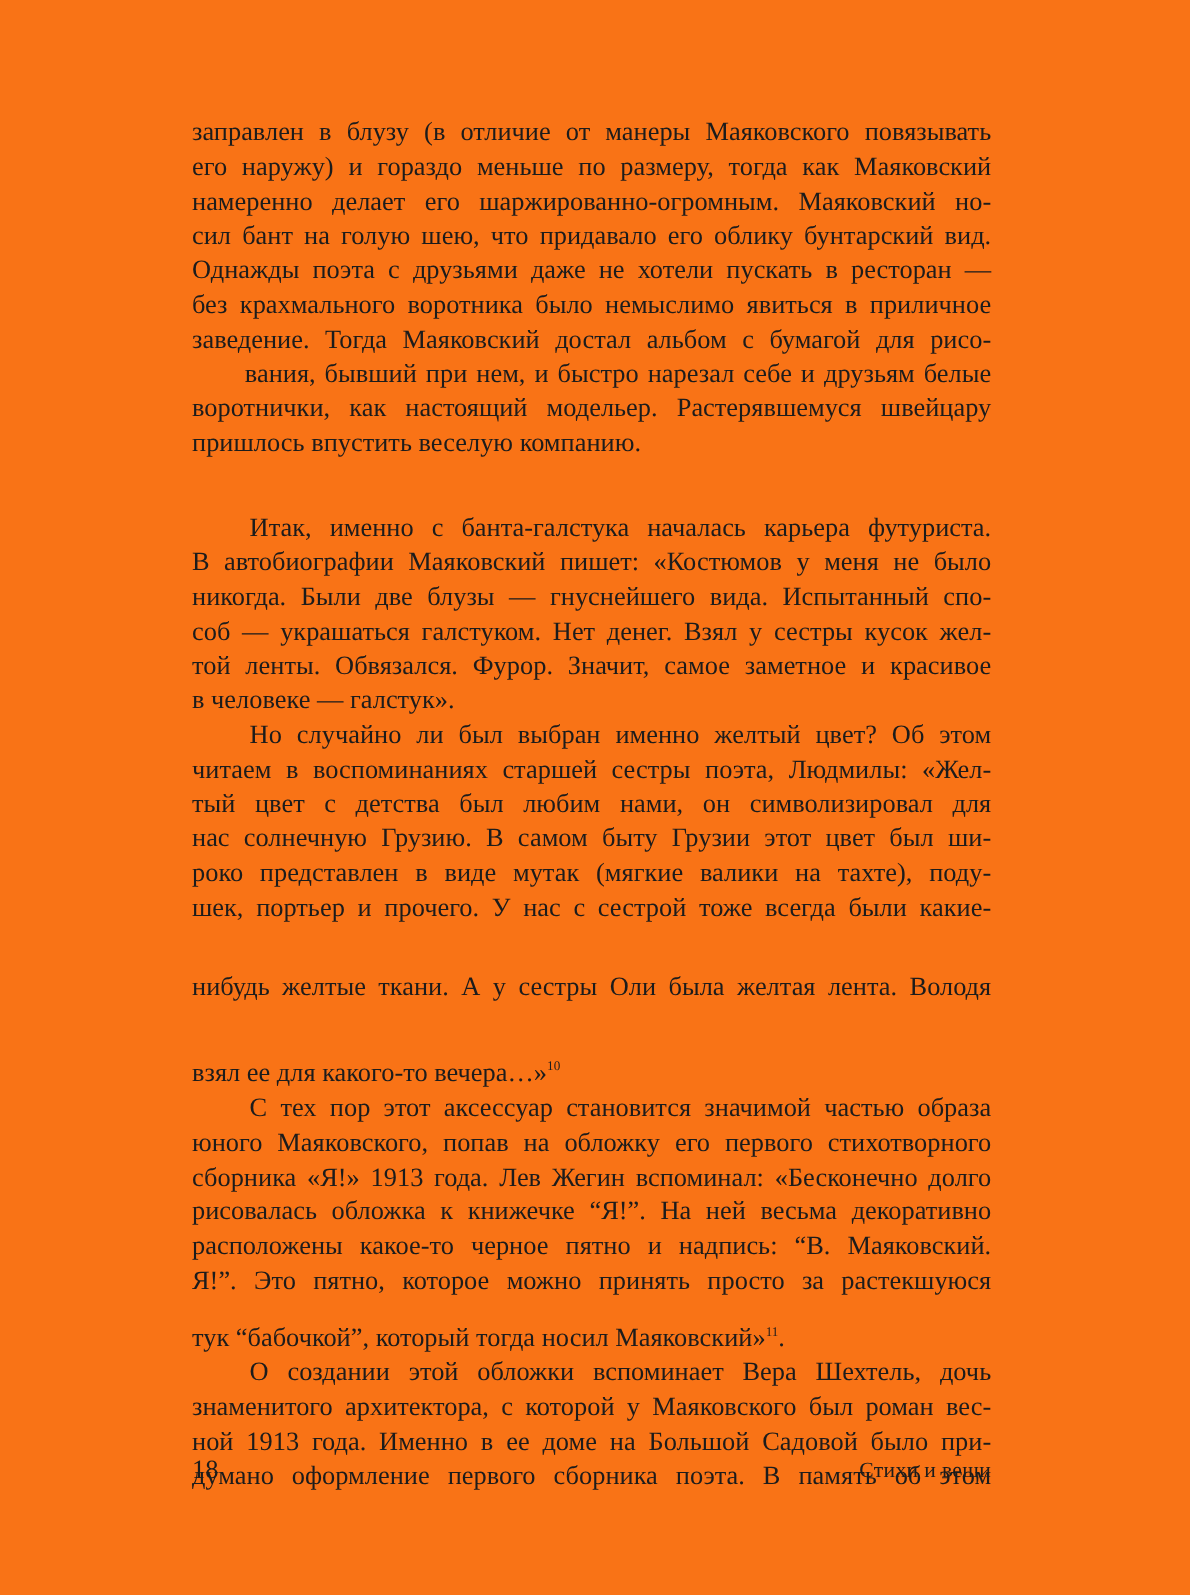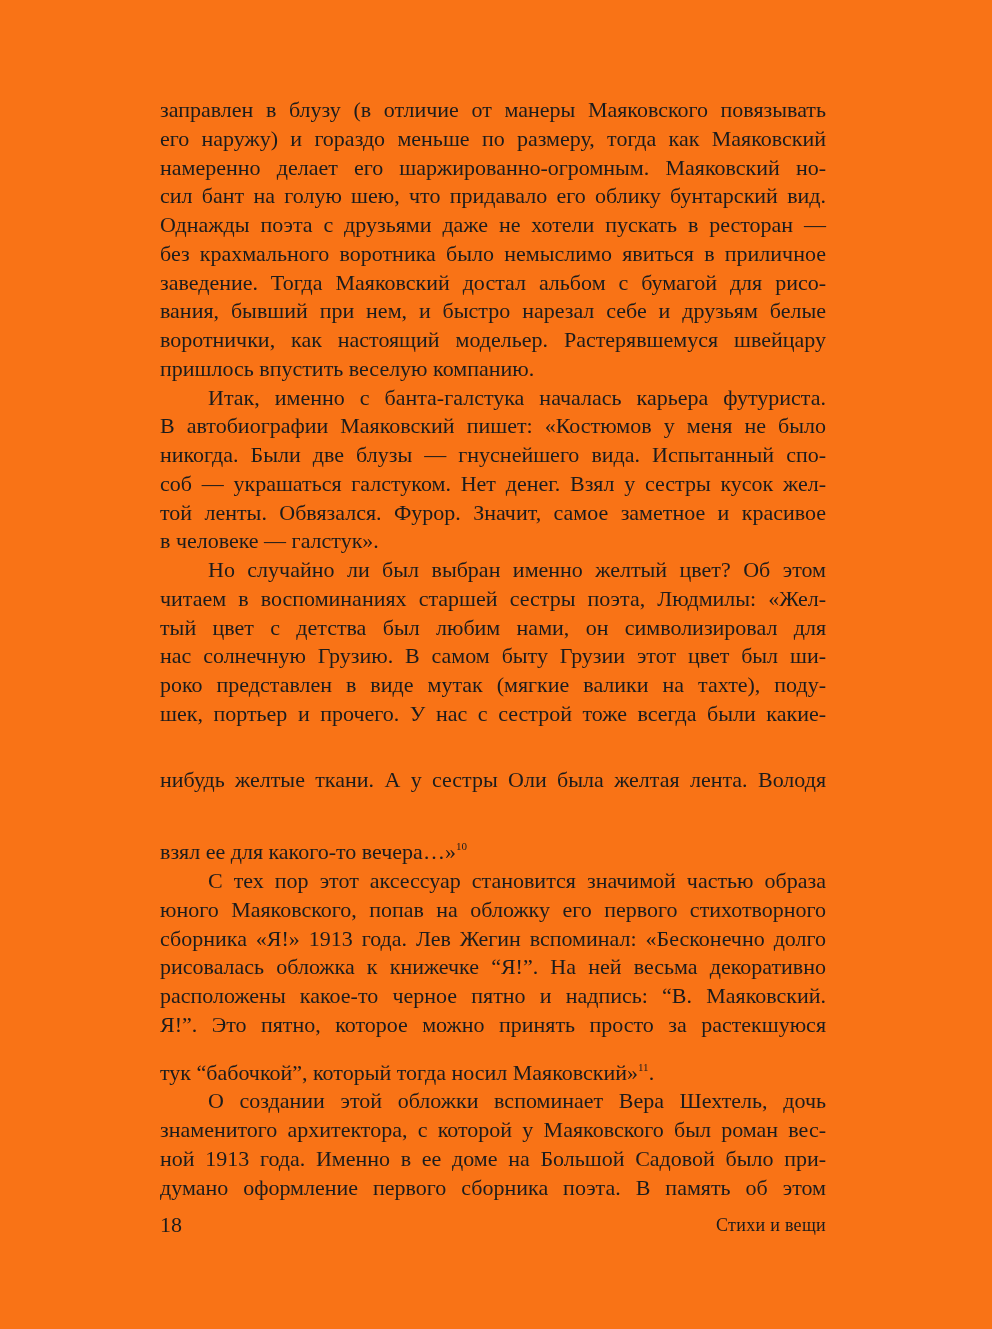--- a/index.html
+++ b/index.html
@@ -32,26 +32,26 @@
 <div class="page">
   <div class="text-block" id="text-block">
       <div class="para">
         <span class="line" style="white-space: normal; font-size: 22px;">заправлен в блузу (в отличие от манеры Маяковского повязывать</span>
         <span class="line" style="white-space: normal; font-size: 22px;">его наружу) и гораздо меньше по размеру, тогда как Маяковский</span>
         <span class="line" style="white-space: normal; font-size: 22px;">намеренно делает его шаржированно-огромным. Маяковский но-</span>
         <span class="line" style="white-space: normal; font-size: 22px;">сил бант на голую шею, что придавало его облику бунтарский вид.</span>
         <span class="line" style="white-space: normal; font-size: 22px;">Однажды поэта с друзьями даже не хотели пускать в ресторан —</span>
         <span class="line" style="white-space: normal; font-size: 22px;">без крахмального воротника было немыслимо явиться в приличное</span>
         <span class="line" style="white-space: normal; font-size: 22px;">заведение. Тогда Маяковский достал альбом с бумагой для рисо-</span>
-        <span class="line" style="white-space: normal; font-size: 22px;">вания, бывший при нем, и быстро нарезал себе и друзьям белые</span>
+        <span class="line" style="white-space: normal; font-size: 22px; margin-left: 44px;">вания, бывший при нем, и быстро нарезал себе и друзьям белые</span>
         <span class="line" style="white-space: normal; font-size: 22px;">воротнички, как настоящий модельер. Растерявшемуся швейцару</span>
         <span class="line last" style="white-space: normal; font-size: 22px;">пришлось впустить веселую компанию.</span>
       </div>
       <div class="para">
-        <span class="line indent" style="white-space: normal; font-size: 22px;">Итак, именно с банта-галстука началась карьера футуриста.</span>
+        <span class="line indent" style="white-space: normal; font-size: 22px; margin-top: 42px;">Итак, именно с банта-галстука началась карьера футуриста.</span>
         <span class="line" style="white-space: normal; font-size: 22px;">В автобиографии Маяковский пишет: «Костюмов у меня не было</span>
         <span class="line" style="white-space: normal; font-size: 22px;">никогда. Были две блузы — гнуснейшего вида. Испытанный спо-</span>
         <span class="line" style="white-space: normal; font-size: 22px;">соб — украшаться галстуком. Нет денег. Взял у сестры кусок жел-</span>
         <span class="line" style="white-space: normal; font-size: 22px;">той ленты. Обвязался. Фурор. Значит, самое заметное и красивое</span>
         <span class="line last" style="white-space: normal; font-size: 22px;">в человеке — галстук».</span>
       </div>
       <div class="para">
         <span class="line indent" style="white-space: normal; font-size: 22px;">Но случайно ли был выбран именно желтый цвет? Об этом</span>
         <span class="line" style="white-space: normal; font-size: 22px;">читаем в воспоминаниях старшей сестры поэта, Людмилы: «Жел-</span>
         <span class="line" style="white-space: normal; font-size: 22px;">тый цвет с детства был любим нами, он символизировал для</span>

